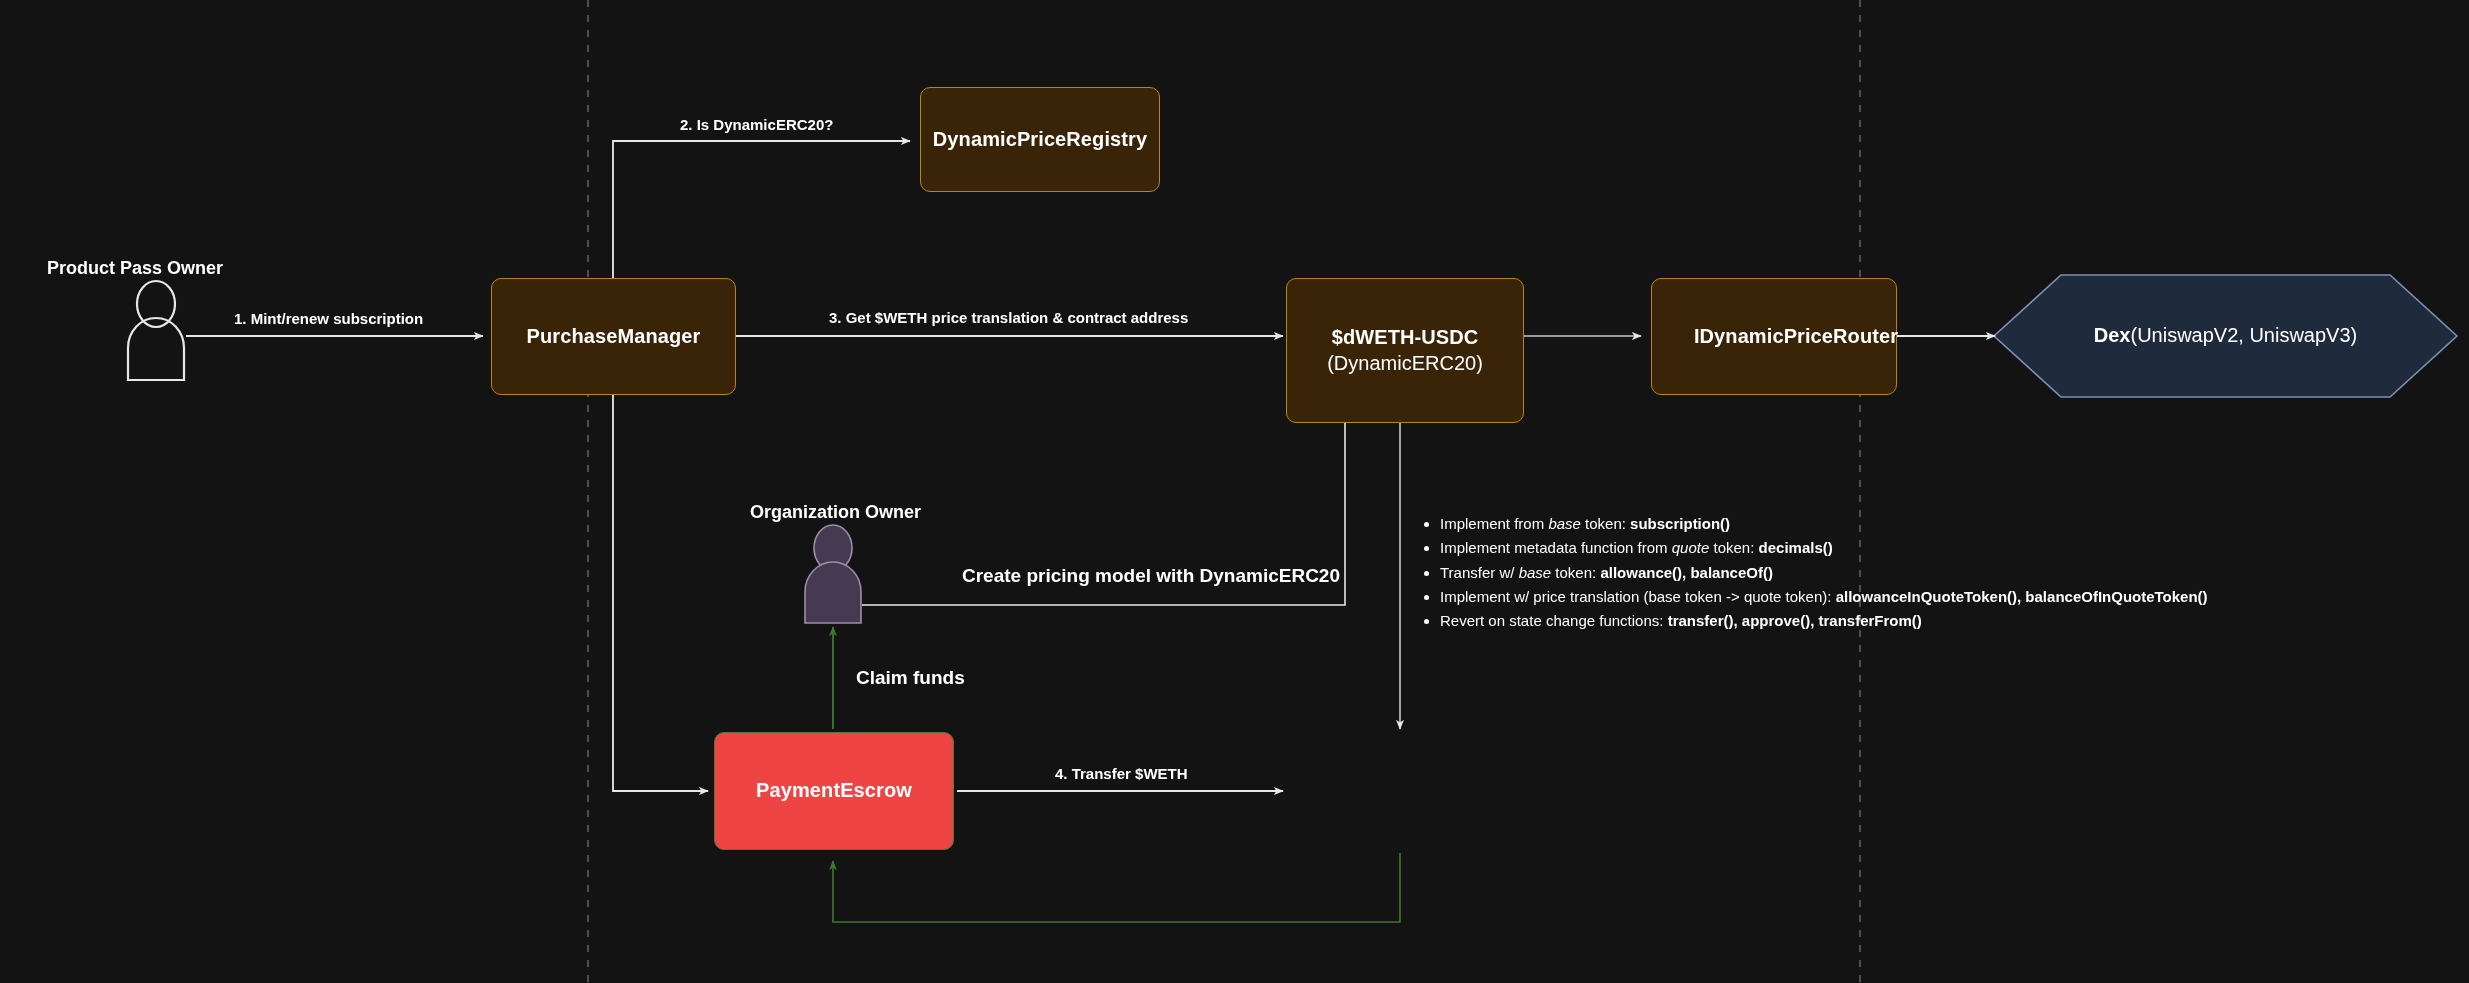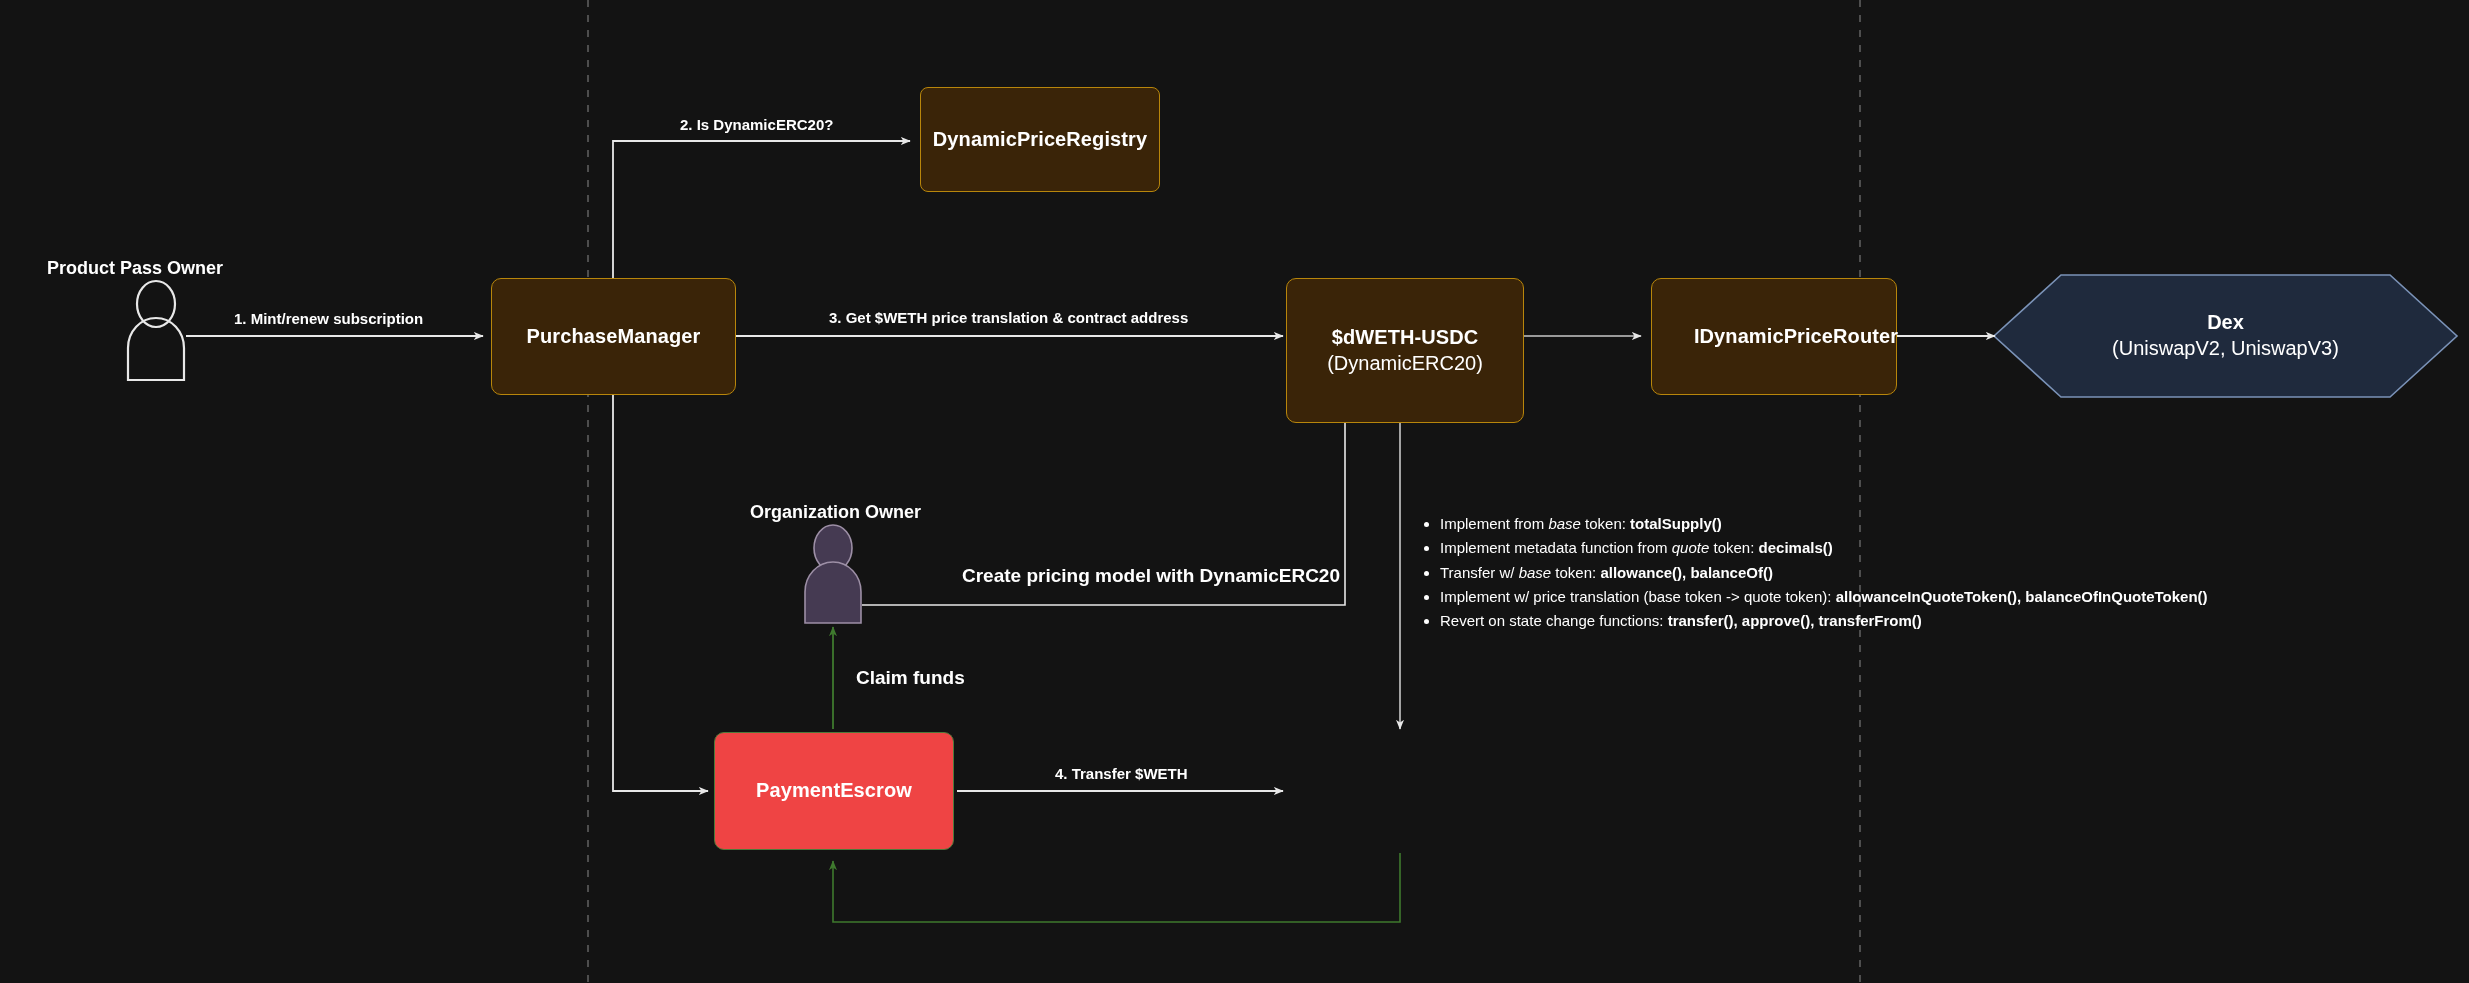--- a/index.html
+++ b/index.html
@@ -66,21 +66,21 @@
   .hexwrap {
     position: absolute;
   }
   .hexwrap .hexlabel {
     position: absolute;
     left: 0;
     top: 0;
     width: 100%;
     height: 100%;
     display: flex;
-    flex-direction: column;
+    flex-direction: row;
     align-items: center;
     justify-content: center;
     color: #fff;
     text-align: center;
     line-height: 1.28;
   }
   .hexwrap .t1 { font-weight: bold; font-size: 20px; }
   .hexwrap .t2 { font-weight: normal; font-size: 20px; }
 
   
@@ -177,21 +177,21 @@
     <line x1="957" y1="791" x2="1283" y2="791" stroke="#e8e8e8" stroke-width="1.8" marker-end="url(#arrowWhite)"></line>
 
     <line x1="833" y1="729" x2="833" y2="627" stroke="#3f7a2e" stroke-width="1.8" marker-end="url(#arrowGreen)"></line>
 
     <path d="M1400,853 L1400,922 L833,922 L833,861" fill="none" stroke="#3f7a2e" stroke-width="1.6" marker-end="url(#arrowGreen)"></path>
   </svg>
 
   <div class="actor-title" style="left:47px; top:258px;">Product Pass Owner</div>
   <div class="actor-title" style="left:750px; top:502px;">Organization Owner</div>
 
-  <div class="node node-brown" style="left:920px; top:87px; width:240px; height:105px;border-radius:8px;">
+  <div class="node node-brown" style="left:920px; top:87px; width:240px; height:105px;">
     <span class="t1">DynamicPriceRegistry</span>
   </div>
 
   <div class="node node-brown" style="left:491px; top:278px; width:245px; height:117px;">
     <span class="t1">PurchaseManager</span>
   </div>
 
   <div class="node node-brown" style="left:1286px; top:278px; width:238px; height:145px;">
     <span class="t1">$dWETH-USDC</span>
     <span class="t2">(DynamicERC20)</span>
@@ -220,21 +220,21 @@
   <div class="edge-label" style="left:829px; top:309px;">3. Get $WETH price translation &amp; contract address</div>
 
   <div class="edge-label plain" style="left:962px; top:565px;">Create pricing model with DynamicERC20</div>
 
   <div class="edge-label plain" style="left:856px; top:667px;">Claim funds</div>
 
   <div class="edge-label" style="left:1055px; top:765px;">4. Transfer $WETH</div>
 
   <div id="notes">
     <ul>
-      <li><span>Implement from </span><span class="em">base</span><span> token: </span><span class="fn">totalSupply()</span></li>
+      <li><span>Implement from </span><span class="em">base</span><span> token: </span><span class="fn">subscription()</span></li>
       <li><span>Implement metadata function from </span><span class="em">quote</span><span> token: </span><span class="fn">decimals()</span></li>
       <li><span>Transfer w/ </span><span class="em">base</span><span> token: </span><span class="fn">allowance(), balanceOf()</span></li>
       <li><span>Implement w/ price translation (base token -&gt; quote token): </span><span class="fn">allowanceInQuoteToken(), balanceOfInQuoteToken()</span></li>
       <li><span>Revert on state change functions: </span><span class="fn">transfer(), approve(), transferFrom()</span></li>
     </ul>
   </div>
 
 </div>
 
 </body></html>

